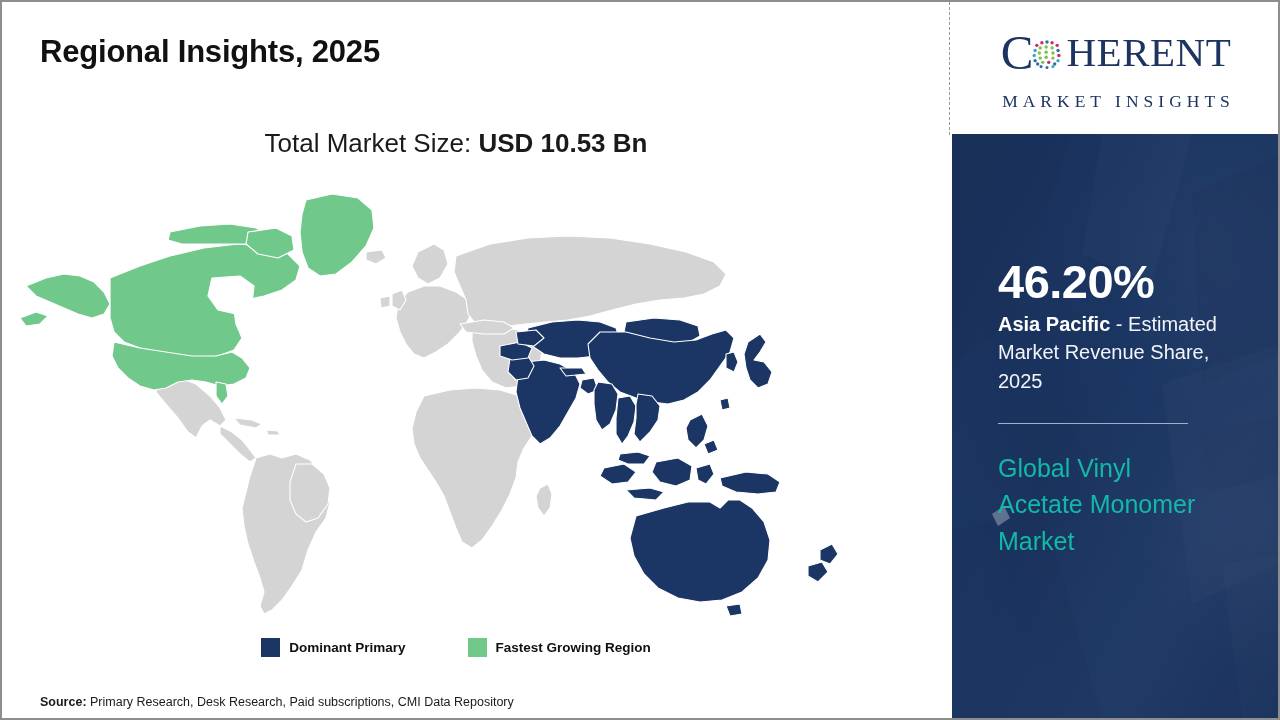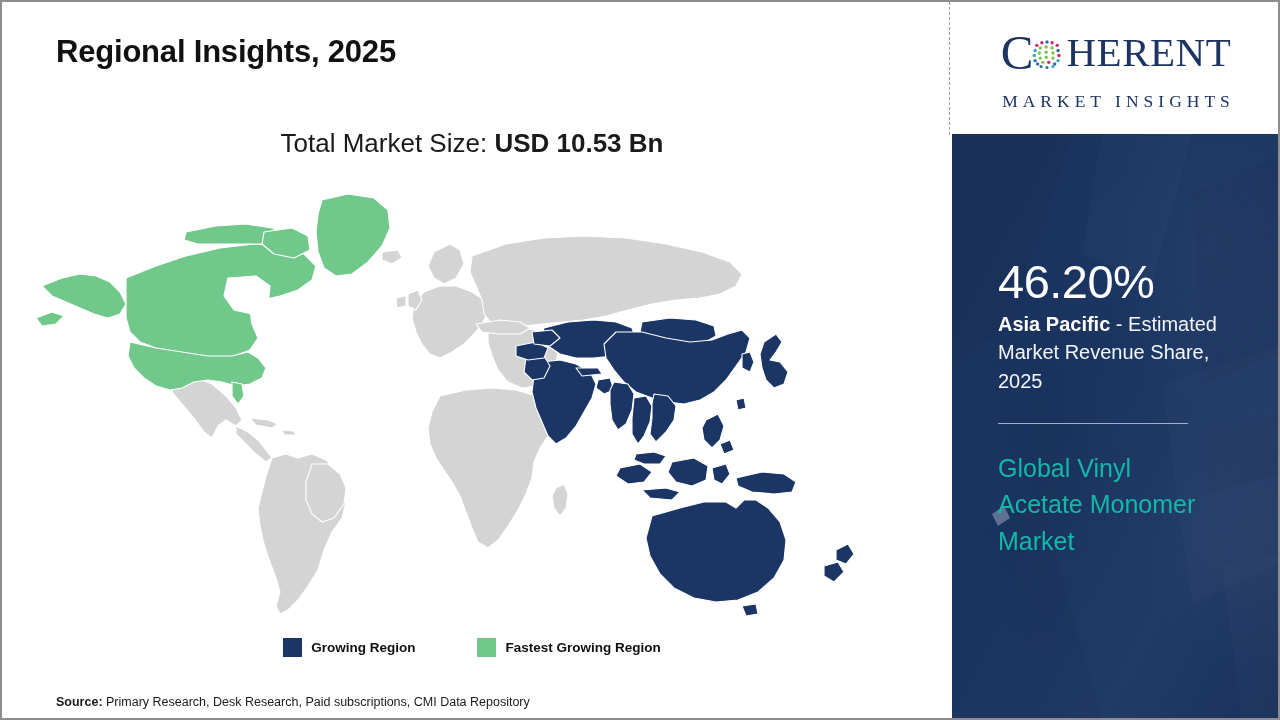--- a/index.html
+++ b/index.html
@@ -16,21 +16,20 @@
     background:#ffffff;
     border:2px solid #8d8d8d;
     overflow:hidden;
   }
 
   
   #left-pane {
     position:absolute; left:0; top:0;
     width:948px; height:716px;
     background:#ffffff;
-    margin-left:16px;
   }
   #page-title {
     position:absolute; left:38px; top:32px;
     font-size:31px; font-weight:bold; color:#111111;
     letter-spacing:-0.2px;
     font-family:"Liberation Sans", sans-serif;
   }
   #market-size {
     position:absolute; left:0; top:126px;
     width:908px; text-align:center;
@@ -123,21 +122,21 @@
       radial-gradient(ellipse 120px 300px at 30% 55%, rgba(0,0,0,0.10), rgba(0,0,0,0) 72%),
       radial-gradient(ellipse 180px 200px at 95% 68%, rgba(255,255,255,0.05), rgba(255,255,255,0) 72%),
       linear-gradient(118deg, rgba(0,0,0,0.14) 0%, rgba(0,0,0,0) 42%, rgba(255,255,255,0.045) 72%, rgba(0,0,0,0.10) 100%);
   }
   #panel-texture svg { position:absolute; inset:0; width:100%; height:100%; }
   #panel-inner {
     position:absolute; left:46px; top:0; right:18px;
   }
   #stat-percent {
     margin-top:124px;
-    font-size:47px; font-weight:normal; color:#ffffff;
+    font-size:47px; font-weight:bold; color:#ffffff;
     line-height:1.0; letter-spacing:-0.5px;
   }
   #stat-caption {
     margin-top:5px;
     font-size:20px; color:#f2f4f8; line-height:1.42;
     max-width:240px;
   }
   #stat-caption .region-name { font-weight:bold; color:#ffffff; }
   #panel-rule {
     margin-top:28px;
@@ -233,21 +232,21 @@
           <path d="M706,424 L720,422 L722,432 L710,434 Z"></path>
           <path d="M800,368 L812,362 L818,372 L810,382 L800,378 Z"></path>
           <path d="M788,384 L802,380 L808,390 L798,400 L788,394 Z"></path>
         </g>
       </svg>
     </div>
 
     <div id="legend">
       <div class="legend-item">
         <span class="legend-swatch" style="background:#1b3564"></span>
-        <span class="legend-label">Growing Region</span>
+        <span class="legend-label">Dominant Primary</span>
       </div>
       <div class="legend-item">
         <span class="legend-swatch" style="background:#71c88b"></span>
         <span class="legend-label">Fastest Growing Region</span>
       </div>
     </div>
 
     <div id="source-line">
       <span class="src-key">Source:</span><span class="src-val"> Primary Research, Desk Research, Paid subscriptions, CMI Data Repository</span>
     </div>

